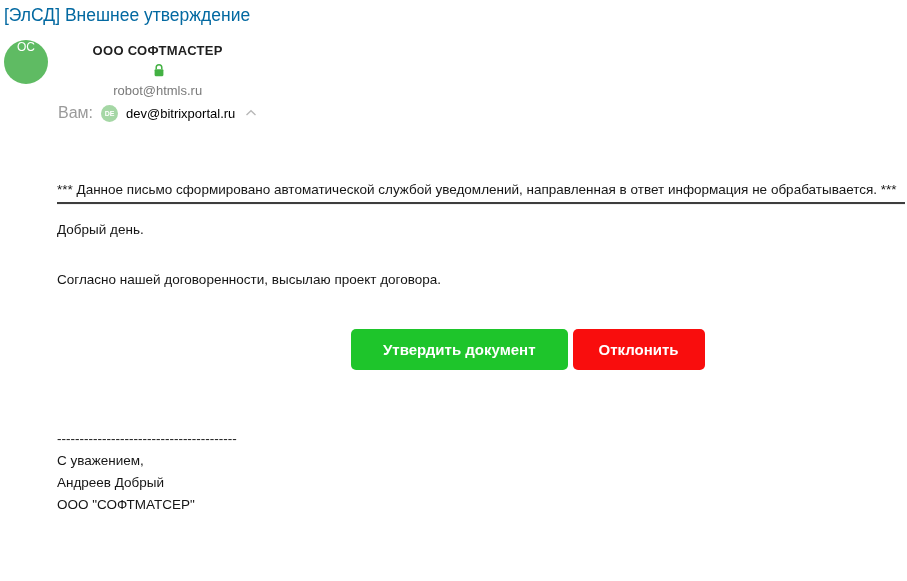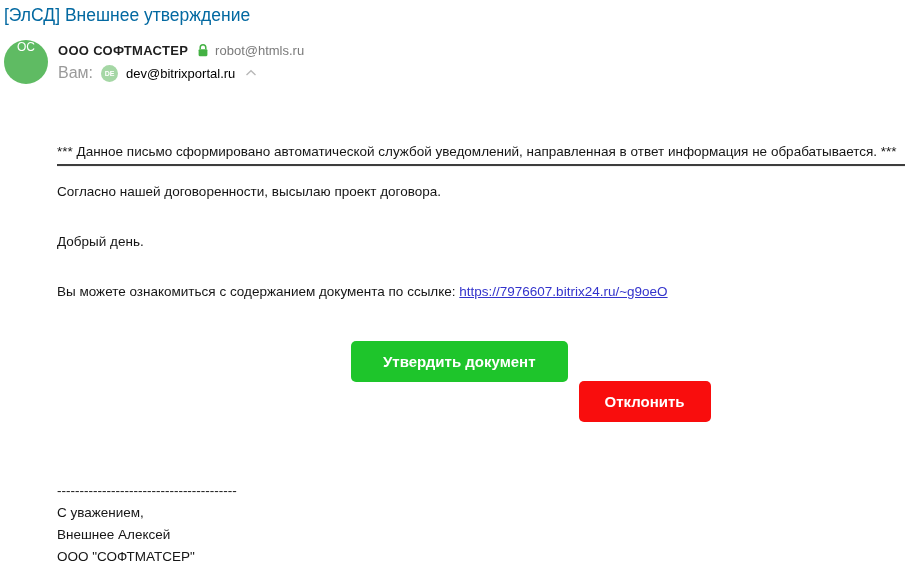--- a/index.html
+++ b/index.html
@@ -18,21 +18,21 @@
   }
   .header { display: flex; margin: 14px 0 0 4px; }
   .avatar {
     width: 44px; height: 44px; border-radius: 50%;
     background: var(--avatar-green, #5fbb63);
     color: #fff; font-size: 12px;
     display: flex; align-items: flex-start; justify-content: center;
     flex: none;
   }
   .header-info { margin-left: 10px; padding-top: 3px; }
-  .sender-row { display: flex; align-items: center; gap: 6px; }
+  .sender-row { display: flex; align-items: center; gap: 6px; flex-direction: column; }
   .sender-name { font-size: 13px; font-weight: 700; color: #1f1f1f; letter-spacing: .3px; }
   .lock-icon { color: var(--lock-green, #43b143); display: inline-flex; margin-left: 3px; }
   .sender-email { font-size: 13px; color: #7a7a7a; }
   .recipient-row { display: flex; align-items: center; gap: 8px; margin-top: 6px; }
   .to-label { font-size: 16px; color: #9a9a9a; }
   .mini-avatar {
     width: 17px; height: 17px; border-radius: 50%;
     background: var(--recipient-avatar-green, #a5d7a5);
     color: #fff; font-size: 7px; font-weight: 700;
     display: flex; align-items: center; justify-content: center;
@@ -47,31 +47,31 @@
   }
   .email-body p { margin: 0 0 25px; line-height: 25px; }
   .notice { margin-bottom: 0 !important; }
   hr.notice-rule {
     border: none;
     border-top: 2px solid #3d3d3d;
     border-bottom: 1px solid #f1f1f1;
     margin: 0 0 12px 0;
   }
   a.doc-link { color: var(--link-blue, #3333cc); text-decoration: underline; cursor: pointer; }
-  .buttons { margin: 37px 0 0 294px; display: flex; gap: 11px; }
+  .buttons { margin: 37px 0 0 294px; display: flex; gap: 5px; }
   .btn {
     height: 41px;
     border: none; border-radius: 5px;
     color: #fff; font-family: "Liberation Sans", sans-serif;
     font-size: 15px; font-weight: 700;
     cursor: pointer;
     display: inline-flex; align-items: center; justify-content: center;
   }
   .btn.approve { background: var(--approve-green, #1ec52b); padding: 0 32px; }
-  .btn.decline { background: var(--decline-red, #f90d0d); padding: 0 26px; margin-top: 40px; }
+  .btn.decline { background: var(--decline-red, #f90d0d); padding: 0 26px; }
   .signature { margin-top: 58px; font-size: 13.5px; line-height: 22px; color: #161616; }
 </style>
 </head>
 <body>
 
 <div>
   <h1 class="subject">[ЭлСД] Внешнее утверждение</h1>
 
   <div class="header">
     <div class="avatar">
@@ -99,29 +99,28 @@
             <path d="M1.5 6L6 1.8 10.5 6" fill="none" stroke="#b8b8b8" stroke-width="1.4"></path>
           </svg>
         </span>
       </div>
     </div>
   </div>
 
   <div class="email-body">
     <p class="notice">*** Данное письмо сформировано автоматической службой уведомлений, направленная в ответ информация не обрабатывается. ***</p>
     <hr class="notice-rule">
+    <p>Добрый день.</p>
     <p>Согласно нашей договоренности, высылаю проект договора.</p>
-    <p>Добрый день.</p>
-    <p><span>Вы можете ознакомиться с содержанием документа по ссылке:</span> <a href="#" class="doc-link">https://7976607.bitrix24.ru/~g9oeO</a></p>
 
     <div class="buttons">
       <button class="btn approve">Утвердить документ</button>
       <button class="btn decline">Отклонить</button>
     </div>
 
     <div class="signature">
       <div>----------------------------------------</div>
       <div>С уважением,</div>
-      <div>Внешнее Алексей</div>
+      <div>Андреев Добрый</div>
       <div>ООО "СОФТМАТСЕР"</div>
     </div>
   </div>
 </div>
 
 </body></html>

